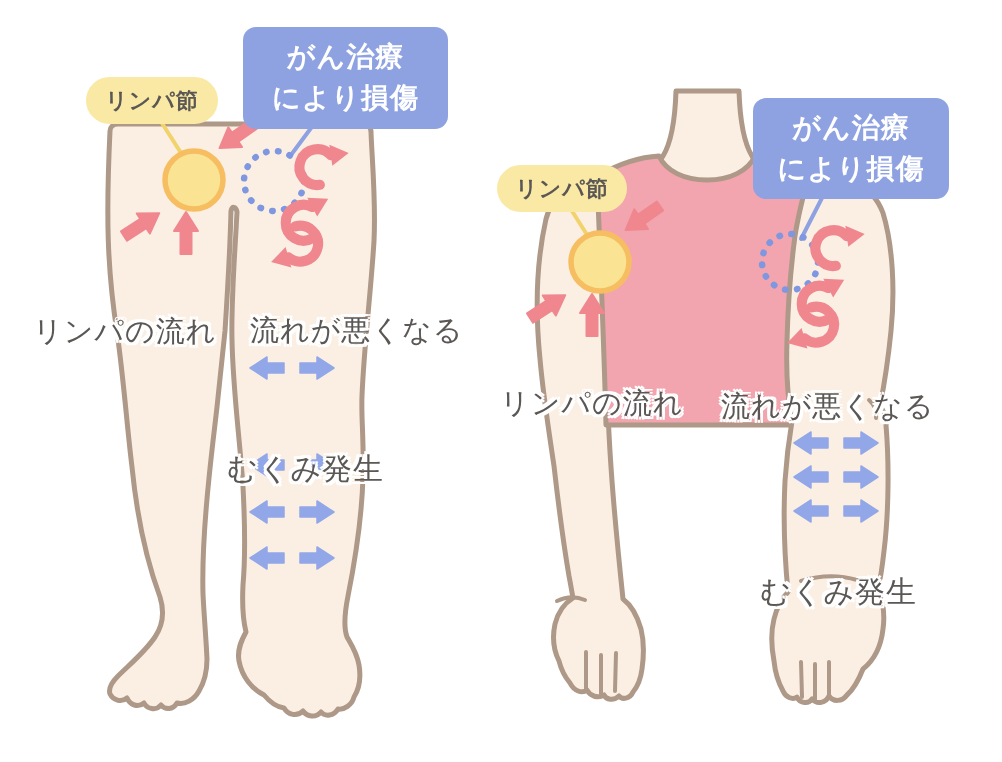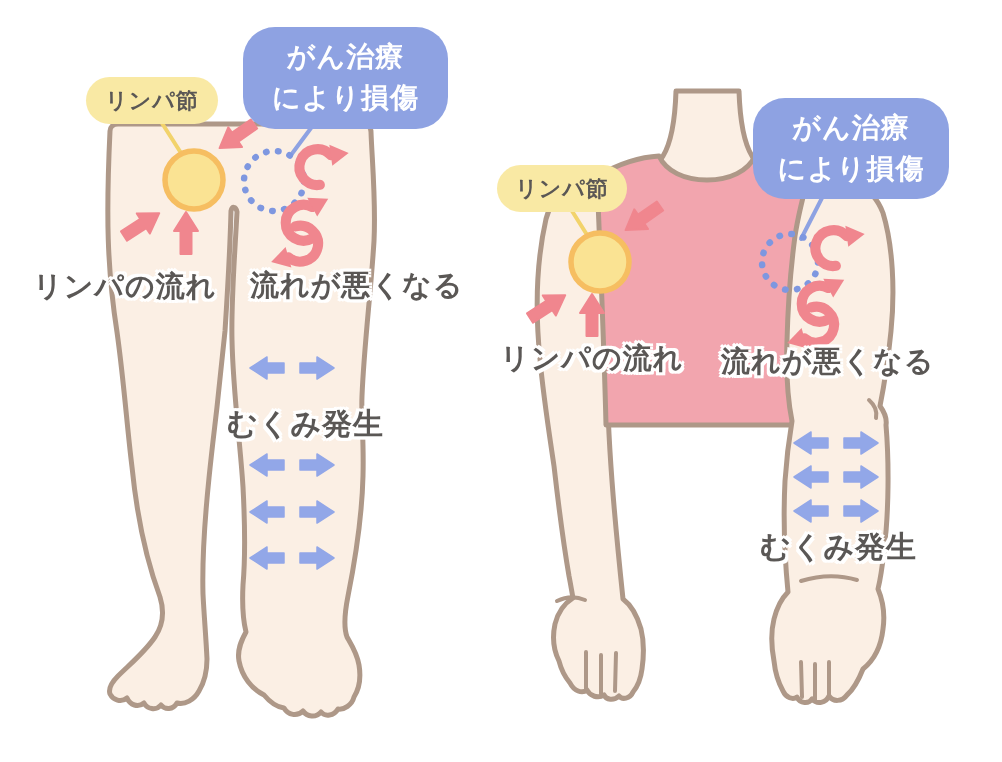--- a/index.html
+++ b/index.html
@@ -12,26 +12,27 @@
   .stage{
     position:relative;width:1002px;height:762px;overflow:hidden;background:var(--background);
     font-family:"Liberation Sans","DejaVu Sans",sans-serif;
   }
   .stage svg{position:absolute;left:0;top:0;}
   .badge{
     position:absolute;display:flex;align-items:center;justify-content:center;
     font-weight:bold;text-align:center;box-sizing:border-box;
   }
   .badge.yellow{background:var(--yellow-badge);color:var(--label-text);border-radius:24px;font-size:22px;letter-spacing:1px;}
-  .badge.blue{background:var(--blue-badge);color:#ffffff;border-radius:32px;font-size:28px;line-height:1.45;white-space:pre-line;letter-spacing:1px;}
+  .badge.blue{background:var(--blue-badge);color:#ffffff;border-radius:13px;font-size:28px;line-height:1.45;white-space:pre-line;letter-spacing:1px;}
   .lbl{
-    position:absolute;font-weight:bold;color:var(--label-text);font-size:29px;
+    position:absolute;font-weight:normal;color:var(--label-text);font-size:29px;
     letter-spacing:1px;white-space:nowrap;
     text-shadow:-3px -3px 0 #fff,3px -3px 0 #fff,-3px 3px 0 #fff,3px 3px 0 #fff,
                 -3px 0 0 #fff,3px 0 0 #fff,0 -3px 0 #fff,0 3px 0 #fff;
+    margin-top:45px;
   }
   .lbl.big{font-size:30px;}
   .body-shape{fill:var(--skin);stroke:var(--outline);stroke-width:5;stroke-linejoin:round;}
   .shirt-shape{fill:var(--shirt);stroke:var(--outline);stroke-width:5;stroke-linejoin:round;}
   .crease{fill:none;stroke:var(--outline);stroke-width:4;stroke-linecap:round;}
 </style>
 </head>
 <body>
 
 <div class="stage">

